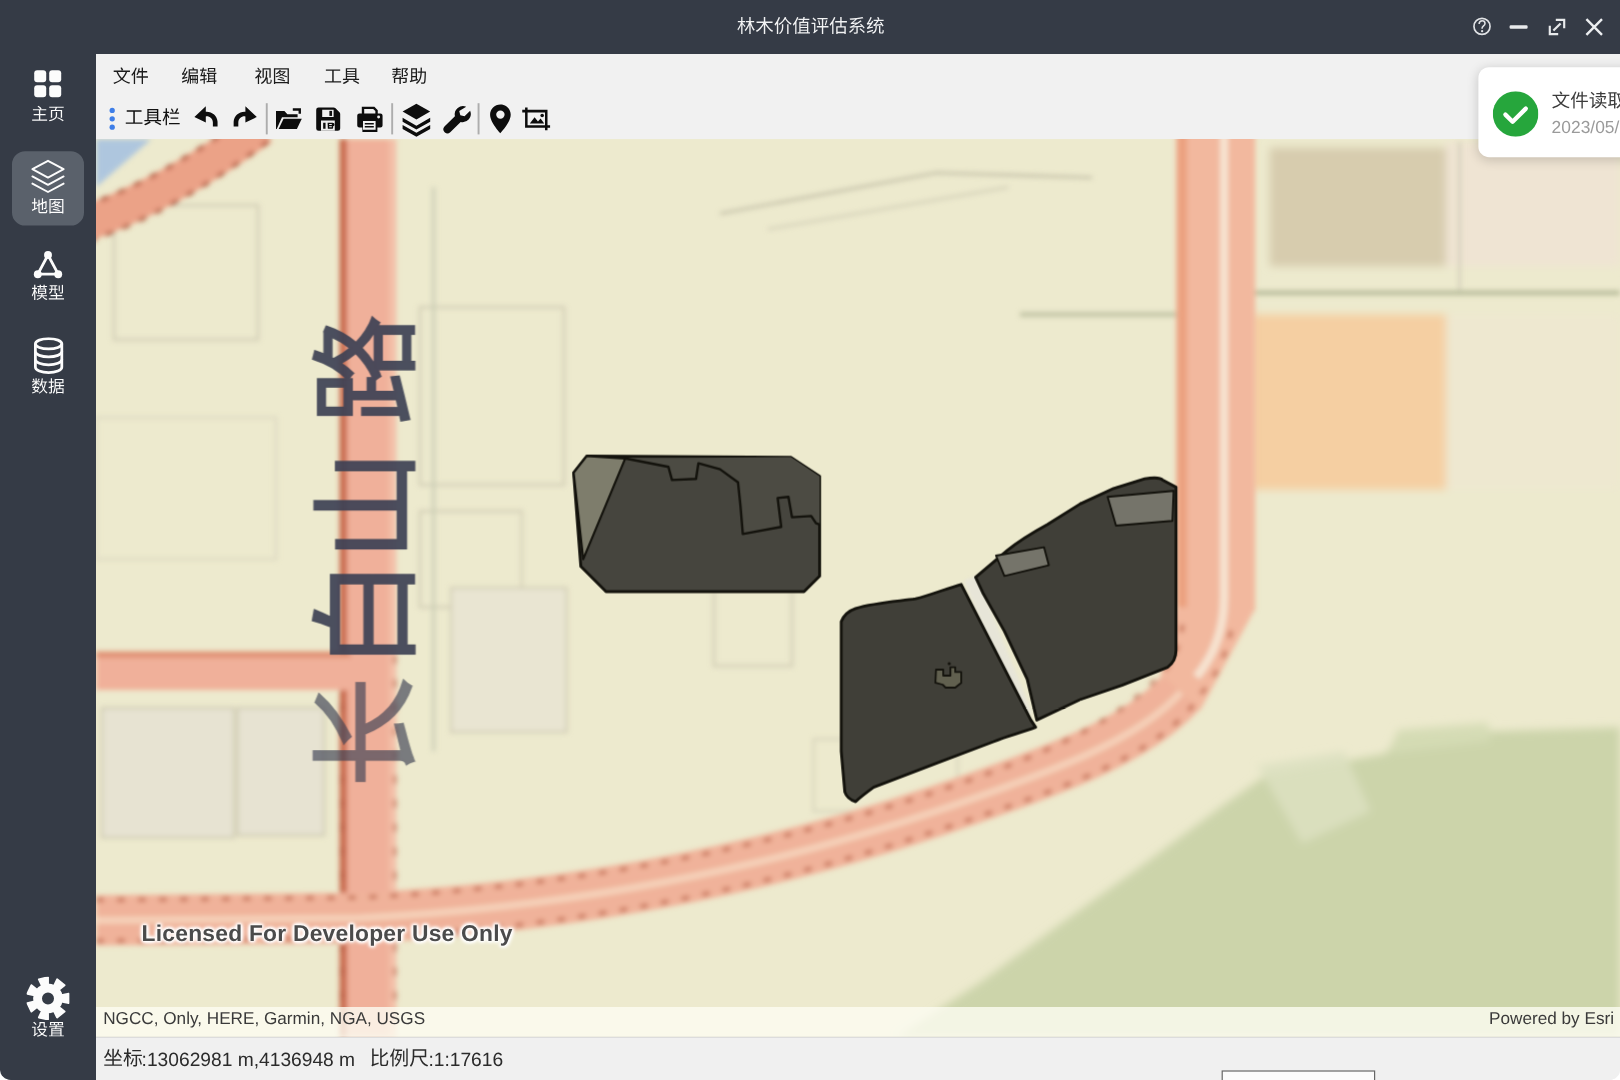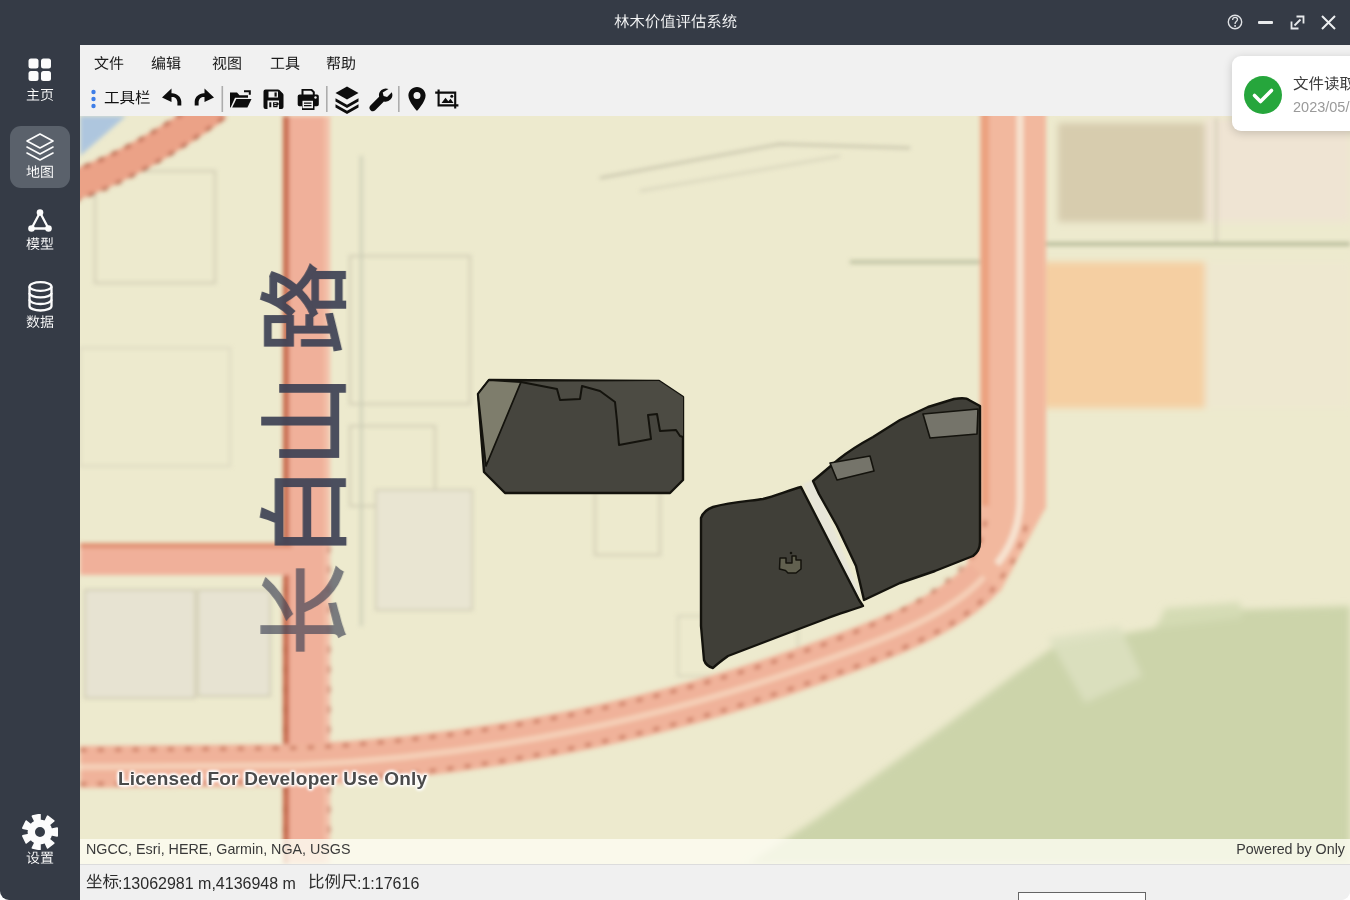--- a/index.html
+++ b/index.html
@@ -311,23 +311,23 @@
 <path d="M 843,298 L 898,293 L 897,318 L 850,322 Z" fill="#75746a" stroke-width="1.6"></path>
 
 <path d="M 750,347 L 790,340 L 794,355 L 757,364 Z" fill="#75746a" stroke-width="1.6"></path>
 </g>
 </svg>
 
 <div class="abs" style="left:38px;top:652px;font-family:'Liberation Sans',sans-serif;font-weight:bold;font-size:19px;color:#4b4b4b;letter-spacing:0.2px;text-shadow:0 0 2px #fff,0 0 3px #fff,0 0 5px #fff,1px 1px 3px #fff,-1px -1px 3px #fff,1px -1px 3px #fff,-1px 1px 3px #fff;white-space:nowrap">Licensed For Developer Use Only</div>
 
 <div class="abs" style="left:0;top:723px;width:1270px;height:25px;background:rgba(253,252,243,0.8)"></div>
 
-<div class="abs" style="left:6px;top:725px;font-size:14.3px;color:#3a3a3a;white-space:nowrap">NGCC, Esri, HERE, Garmin, NGA, USGS</div>
-
-<div class="abs" style="right:5px;top:725px;font-size:14.3px;color:#3a3a3a;white-space:nowrap">Powered by Only</div>
+<div class="abs" style="left:6px;top:725px;font-size:14.3px;color:#3a3a3a;white-space:nowrap">NGCC, Only, HERE, Garmin, NGA, USGS</div>
+
+<div class="abs" style="right:5px;top:725px;font-size:14.3px;color:#3a3a3a;white-space:nowrap">Powered by Esri</div>
 </div>
 
 <div class="abs" style="left:80px;top:864px;width:1270px;height:36px;background:#f0f0f0;border-top:1px solid #dcdcdc"></div>
 
 <svg class="abs" style="left:86px;top:872px" width="480" height="22" viewBox="0 0 480 22">
       <g transform="translate(0 15.525) scale(0.0165)" fill="#2b2b2b">
         <path transform="translate(0 0)" d="M734 -791C703 -636 637 -505 536 -424V-828H460V-294H125V-222H460V-30H53V41H950V-30H536V-222H881V-294H536V-413C553 -400 577 -377 588 -365C642 -411 687 -470 724 -540C789 -475 859 -398 895 -347L948 -401C907 -455 824 -539 755 -605C777 -658 795 -716 808 -778ZM244 -794C210 -625 143 -483 37 -395C54 -383 84 -357 96 -342C155 -396 204 -466 243 -548C295 -494 351 -432 380 -391L432 -445C398 -490 329 -560 272 -616C291 -667 307 -723 319 -782Z"></path>
         <path transform="translate(1000 0)" d="M466 -764V-693H902V-764ZM779 -325C826 -225 873 -95 888 -16L957 -41C940 -120 892 -247 843 -345ZM491 -342C465 -236 420 -129 364 -57C381 -49 411 -28 425 -18C479 -94 529 -211 560 -327ZM422 -525V-454H636V-18C636 -5 632 -1 617 0C604 0 557 1 505 -1C515 22 526 54 529 76C599 76 645 74 674 62C703 49 712 26 712 -17V-454H956V-525ZM202 -840V-628H49V-558H186C153 -434 88 -290 24 -215C38 -196 58 -165 66 -145C116 -209 165 -314 202 -422V79H277V-444C311 -395 351 -333 368 -301L412 -360C392 -388 306 -498 277 -531V-558H408V-628H277V-840Z"></path>
       </g>
       <text x="32" y="16.5" font-family="Liberation Sans" font-size="16" fill="#2b2b2b">:13062981 m,4136948 m</text>

